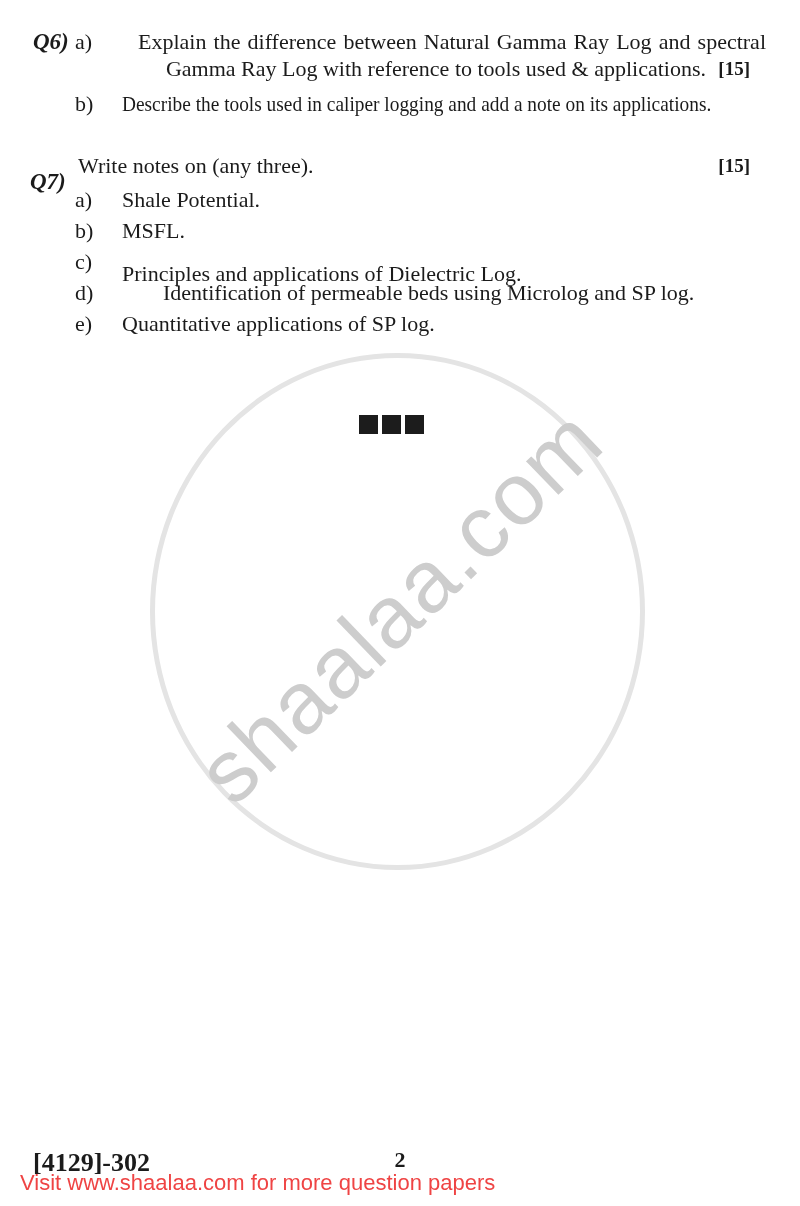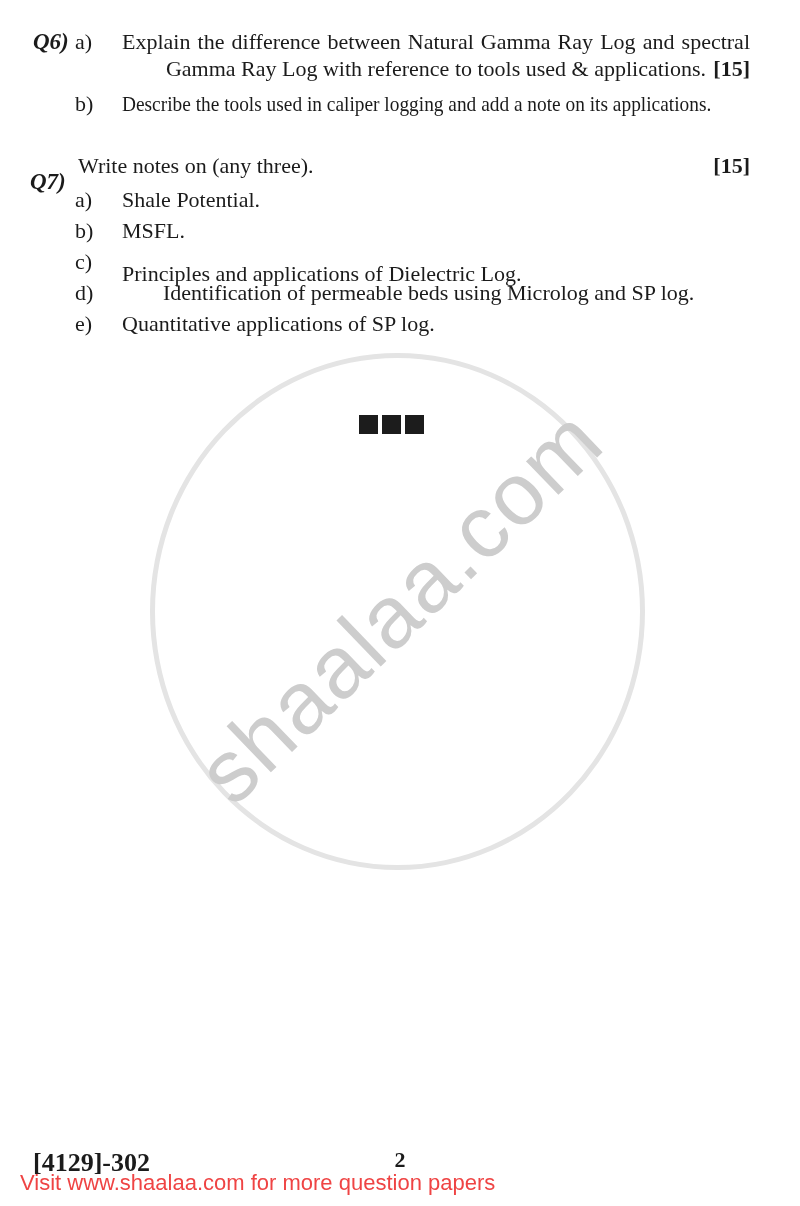--- a/index.html
+++ b/index.html
@@ -27,24 +27,25 @@
     font-size: 22px;
     line-height: 27px;
   }
   .qtext {
     font-size: 22px;
     line-height: 27px;
   }
   .justify-line {
     text-align: justify;
     text-align-last: justify;
+    margin-left: 16px;
   }
   .marks {
     font-weight: bold;
-    font-size: 22px;
+    font-size: 19px;
     line-height: 27px;
   }
   .condensed {
     white-space: nowrap;
     transform: scaleX(0.88);
     transform-origin: left top;
   }
   
   .wm-circle {
     left: 150px;

